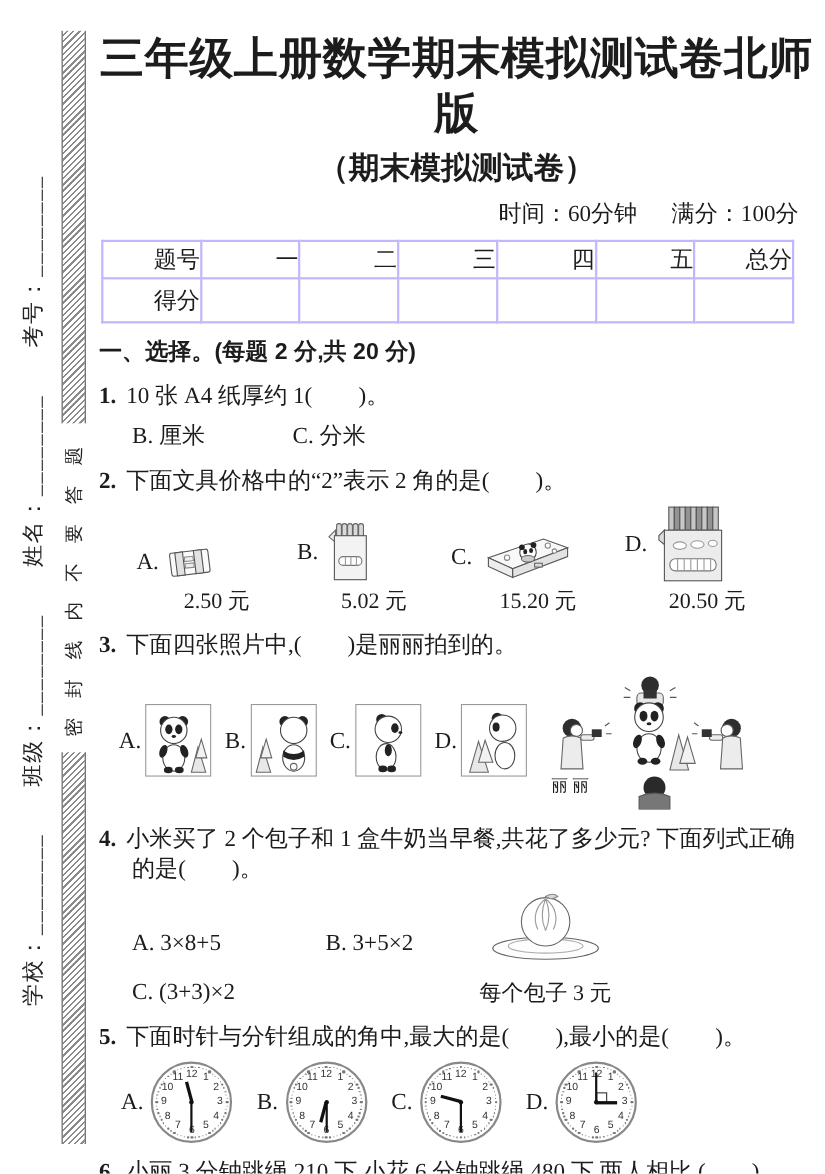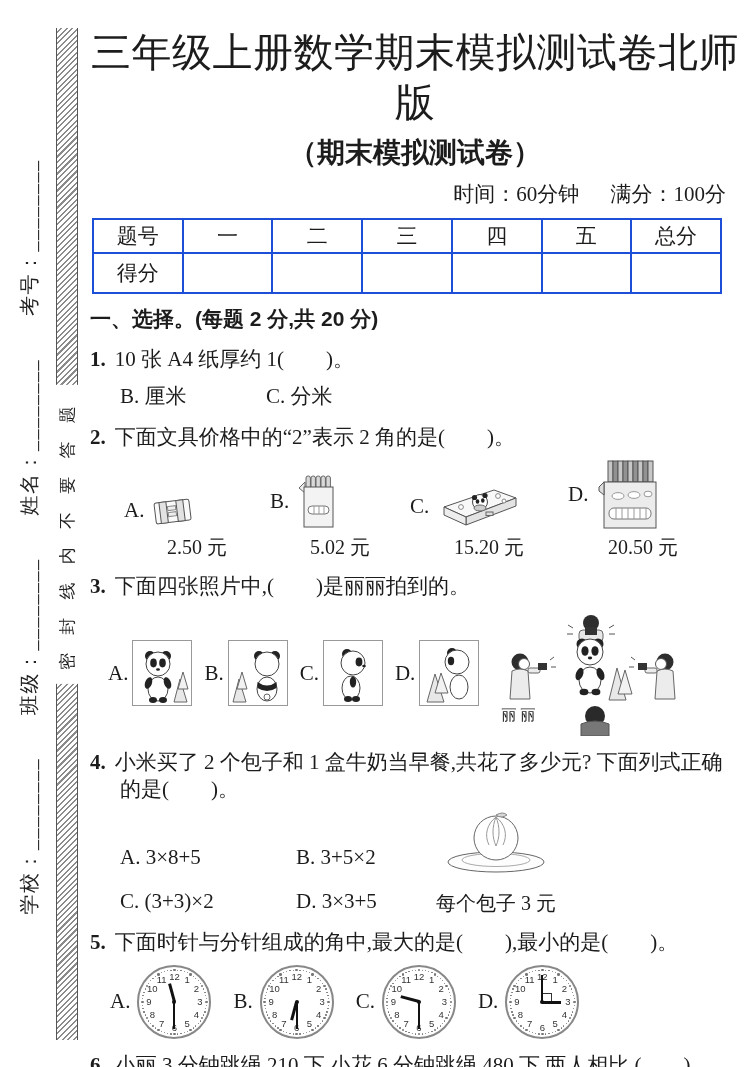--- a/index.html
+++ b/index.html
@@ -12,27 +12,27 @@
     font-size:20px;letter-spacing:1.5px;white-space:nowrap;color:#222;}
   .seal-band{position:absolute;left:56px;top:28px;width:20px;height:1012px;
     border-left:1.6px solid #555;border-right:1.6px solid #555;
     background:repeating-linear-gradient(135deg,#ffffff 0 2.5px,#8b8b8b 2.5px 4px);
     display:flex;align-items:center;justify-content:center;}
   .seal-text{transform:rotate(-90deg);white-space:nowrap;background:#fff;
     padding:6px 14px;font-size:17px;letter-spacing:7px;color:#222;}
 
   
   .content{position:absolute;left:90px;top:28px;width:650px;}
-  .title{font-size:40px;text-align:center;font-weight:400;letter-spacing:0.5px;line-height:1.25;}
+  .title{font-size:40px;text-align:center;font-weight:700;letter-spacing:0.5px;line-height:1.25;}
   .subtitle{font-size:28px;text-align:center;font-weight:700;margin-top:6px;}
   .meta{font-size:21px;text-align:right;padding-right:14px;margin-top:8px;}
   .meta .gap{display:inline-block;width:26px;}
 
   table.score{border-collapse:collapse;margin:10px 0 0 2px;table-layout:fixed;width:630px;}
-  table.score td{border:2px solid #1d4ed8;text-align:center;font-size:21px;padding:0;}
+  table.score td{border:2px solid #c4b5fd;text-align:right;font-size:21px;padding:0;}
   table.score tr.r1 td{height:32px;}
   table.score tr.r2 td{height:38px;}
 
   .sec-heading{margin:11px 0 0 0;font-family:"Liberation Sans",sans-serif;
     font-weight:700;font-size:21px;}
 
   .q{margin-top:13px;font-size:21px;line-height:1.3;}
   .q-line{padding-left:30px;text-indent:-30px;}
   .q-num{font-weight:700;margin-right:9px;}
 
@@ -329,21 +329,20 @@
 
     <div class="q">
       <div class="q-line">
         <span class="q-num">4.</span><span>小米买了 2 个包子和 1 盒牛奶当早餐,共花了多少元? 下面列式正确的是(　　)。</span>
       </div>
       <div class="q4-body">
         <div class="q4-opts">
           <span><span>A.</span> <span>3×8+5</span></span>
           <span><span>B.</span> <span>3+5×2</span></span>
           <span><span>C.</span> <span>(3+3)×2</span></span>
-          <span><span>D.</span> <span>3×3+5</span></span>
         </div>
         <div class="q4-figs">
           <div class="q4-fig">
             <svg width="118" height="64" viewBox="0 0 118 64">
               <ellipse cx="59" cy="52" rx="48" ry="10" fill="#fdfdfd" stroke="#666"></ellipse>
               <ellipse cx="59" cy="50" rx="34" ry="6.5" fill="none" stroke="#aaa"></ellipse>
               <circle cx="59" cy="28" r="22" fill="#fff" stroke="#666"></circle>
               <path d="M59 7 C50 14 47 25 52 35 M59 7 C68 14 71 25 66 35 M59 7 C55 17 55 27 59 36 M59 7 C63 17 63 27 59 36" fill="none" stroke="#999"></path>
               <path d="M59 5 q7 -4 11 0 q-6 4 -11 0 Z" fill="#d8d8d8" stroke="#888"></path>
             </svg>

